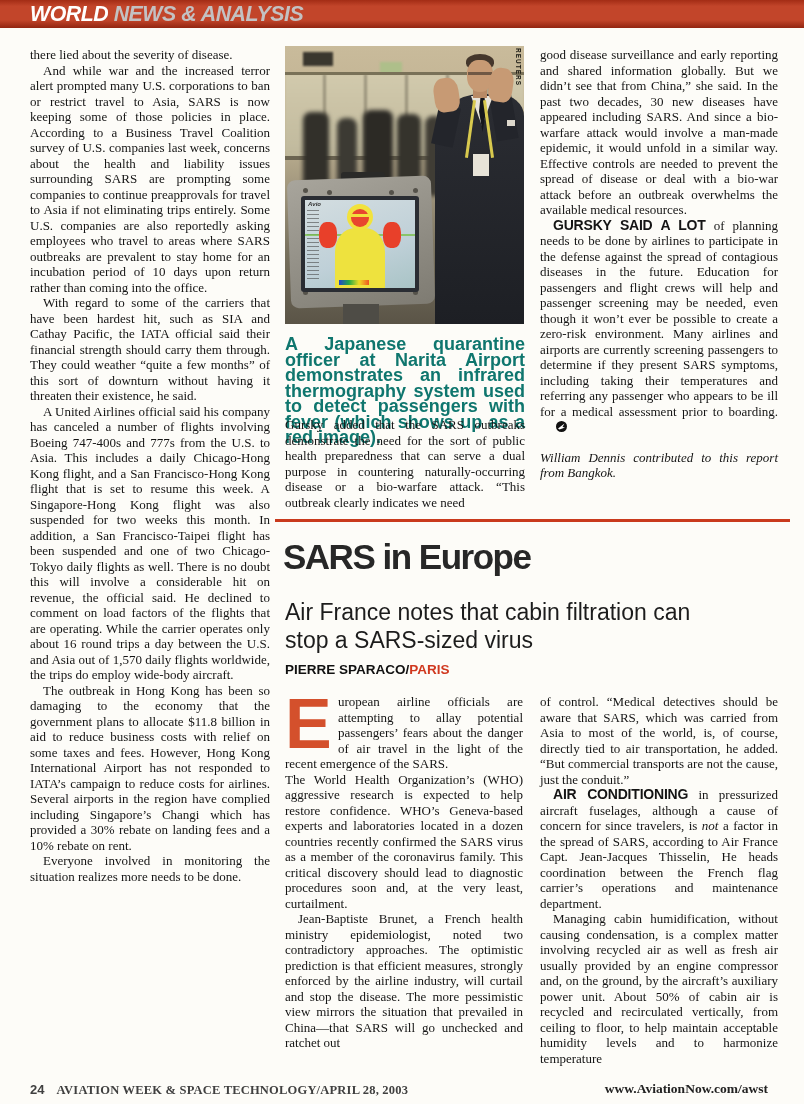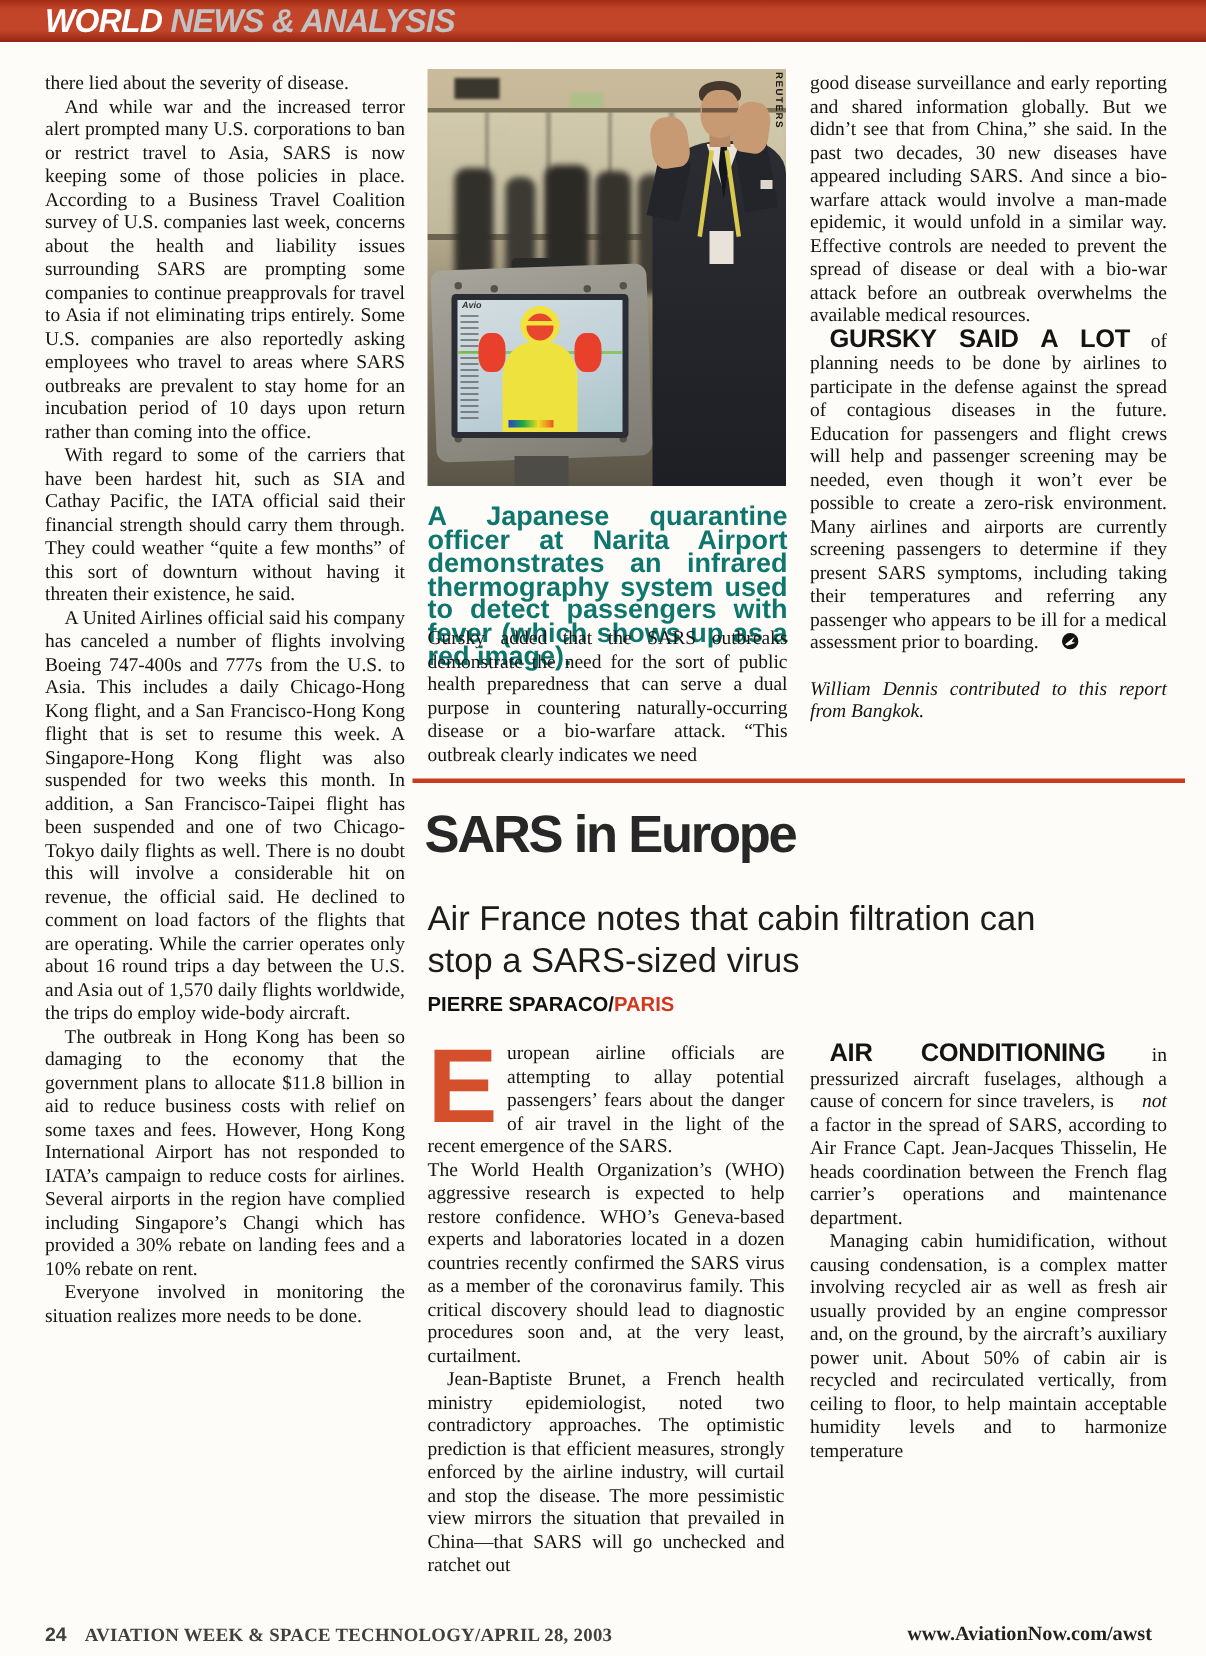--- a/index.html
+++ b/index.html
@@ -9,21 +9,21 @@
   
   .banner{left:0;top:0;width:804px;height:28px;background:linear-gradient(180deg,#a32c15 0%,#c2452a 22%,#c2452a 72%,#922511 100%);padding-left:17px;}
   .banner-text{left:30px;top:1px;font-family:"Liberation Sans",sans-serif;font-weight:bold;font-style:italic;font-size:22px;letter-spacing:-0.5px;white-space:nowrap;transform:scaleX(0.97);transform-origin:left;}
   .banner-word1{color:#ffffff;}
   .banner-word2{color:#c3c1c2;}
 
   
   .col{width:240px;font-size:13px;line-height:15.5px;text-align:justify;hyphens:auto;-webkit-hyphens:auto;}
   .col p{margin:0;text-indent:13px;}
   .col p.ni{text-indent:0;}
-  .runin{font-family:"Liberation Sans",sans-serif;font-weight:bold;font-size:17px;letter-spacing:-0.2px;}
+  .runin{font-family:"Liberation Sans",sans-serif;font-weight:bold;font-size:14px;letter-spacing:-0.2px;}
   .contrib{font-style:italic;margin-top:15px !important;text-indent:0 !important;}
   .endbug{display:inline-block;width:11px;height:11px;vertical-align:-1px;margin-left:3px;}
 
   
   .photo{left:285px;top:46px;width:239px;height:278px;overflow:hidden;background:linear-gradient(180deg,#c9bb9b 0%,#c3b494 18%,#bdb091 35%,#9a9078 55%,#77705d 75%,#5a5447 100%);}
   .ph-sign1{left:18px;top:6px;width:30px;height:14px;background:#3a372e;filter:blur(1px);}
   .ph-sign2{left:95px;top:16px;width:22px;height:12px;background:#aebf8a;filter:blur(1px);}
   .ph-glass{left:0;top:28px;width:239px;height:84px;background:linear-gradient(180deg,#d6d0b4,#c2bda1);opacity:.75;filter:blur(1px);}
   .ph-mullions{left:0;top:28px;width:239px;height:84px;background:repeating-linear-gradient(90deg,transparent 0 38px,#6b6553 38px 41px);opacity:.5;filter:blur(1px);}
   .ph-frame-top{left:0;top:26px;width:239px;height:3px;background:#797158;filter:blur(.5px);}
@@ -71,21 +71,21 @@
   
   .caption{left:285px;top:337px;width:240px;font-family:"Liberation Sans",sans-serif;font-weight:bold;font-size:18px;line-height:15.5px;text-align:justify;color:#0f766e;}
 
   
   .rule2{left:275px;top:519px;width:515px;height:3px;background:#c93a1d;}
   .a2-title{left:283px;top:528px;width:510px;font-family:"Liberation Sans",sans-serif;font-weight:bold;font-size:35px;line-height:58px;letter-spacing:-1.5px;color:#272727;}
   .a2-deck{left:285px;top:598px;width:440px;font-family:"Liberation Sans",sans-serif;font-size:23px;line-height:28px;color:#1c1c1c;}
   .a2-byline{left:285px;top:662px;font-family:"Liberation Sans",sans-serif;font-weight:bold;font-size:13.5px;color:#111;}
   .a2-byline .loc{color:#d0381f;}
   .dropcap{float:left;width:46px;height:58px;margin:2px 7px 0 0;font-family:"Liberation Sans",sans-serif;font-weight:bold;font-size:70px;line-height:56px;color:#d4502c;}
-  .it{font-style:italic;margin-left:15px;}
+  .it{font-style:italic;}
 
   
   .footer-left{left:30px;top:1082px;font-size:12.5px;color:#404040;white-space:nowrap;}
   .footer-pageno{font-family:"Liberation Sans",sans-serif;font-weight:bold;font-size:13px;margin-right:12px;}
   .footer-mag{font-family:"Liberation Serif",serif;font-weight:bold;letter-spacing:.2px;}
   .footer-right{left:540px;top:1081px;width:228px;text-align:right;font-family:"Liberation Serif",serif;font-weight:bold;font-size:13.5px;color:#222;}
 </style>
 </head>
 <body>
 
@@ -174,20 +174,21 @@
   <span>PIERRE SPARACO/</span><span class="loc">PARIS</span>
 </div>
 
 <div class="abs col" style="left:285px;top:694px;width:238px;">
   <p class="ni"><span class="dropcap">E</span><span>uropean airline officials are attempting to allay potential passengers’ fears about the danger of air travel in the light of the recent emergence of the SARS.</span></p>
   <p class="ni">The World Health Organization’s (WHO) aggressive research is expected to help restore confidence. WHO’s Geneva-based experts and laboratories located in a dozen countries recently confirmed the SARS virus as a member of the coronavirus family. This critical discovery should lead to diagnostic procedures soon and, at the very least, curtailment.</p>
   <p>Jean-Baptiste Brunet, a French health ministry epidemiologist, noted two contradictory approaches. The optimistic prediction is that efficient measures, strongly enforced by the airline industry, will curtail and stop the disease. The more pessimistic view mirrors the situation that prevailed in China—that SARS will go unchecked and ratchet out</p>
 </div>
 
 <div class="abs col" style="left:540px;top:694px;width:238px;">
+  <p class="ni">of control. “Medical detectives should be aware that SARS, which was carried from Asia to most of the world, is, of course, directly tied to air transportation, he added. “But commercial transports are not the cause, just the conduit.”</p>
   <p><span class="runin">AIR CONDITIONING</span><span> in pressurized aircraft fuselages, although a cause of concern for since travelers, is </span><span class="it">not</span><span> a factor in the spread of SARS, according to Air France Capt. Jean-Jacques Thisselin, He heads coordination between the French flag carrier’s operations and maintenance department.</span></p>
   <p>Managing cabin humidification, without causing condensation, is a complex matter involving recycled air as well as fresh air usually provided by an engine compressor and, on the ground, by the aircraft’s auxiliary power unit. About 50% of cabin air is recycled and recirculated vertically, from ceiling to floor, to help maintain acceptable humidity levels and to harmonize temperature</p>
 </div>
 
 <div class="abs footer-left">
   <span class="footer-pageno">24</span><span class="footer-mag">AVIATION WEEK &amp; SPACE TECHNOLOGY/APRIL 28, 2003</span>
 </div>
 <div class="abs footer-right">www.AviationNow.com/awst</div>
 
 </body></html>

